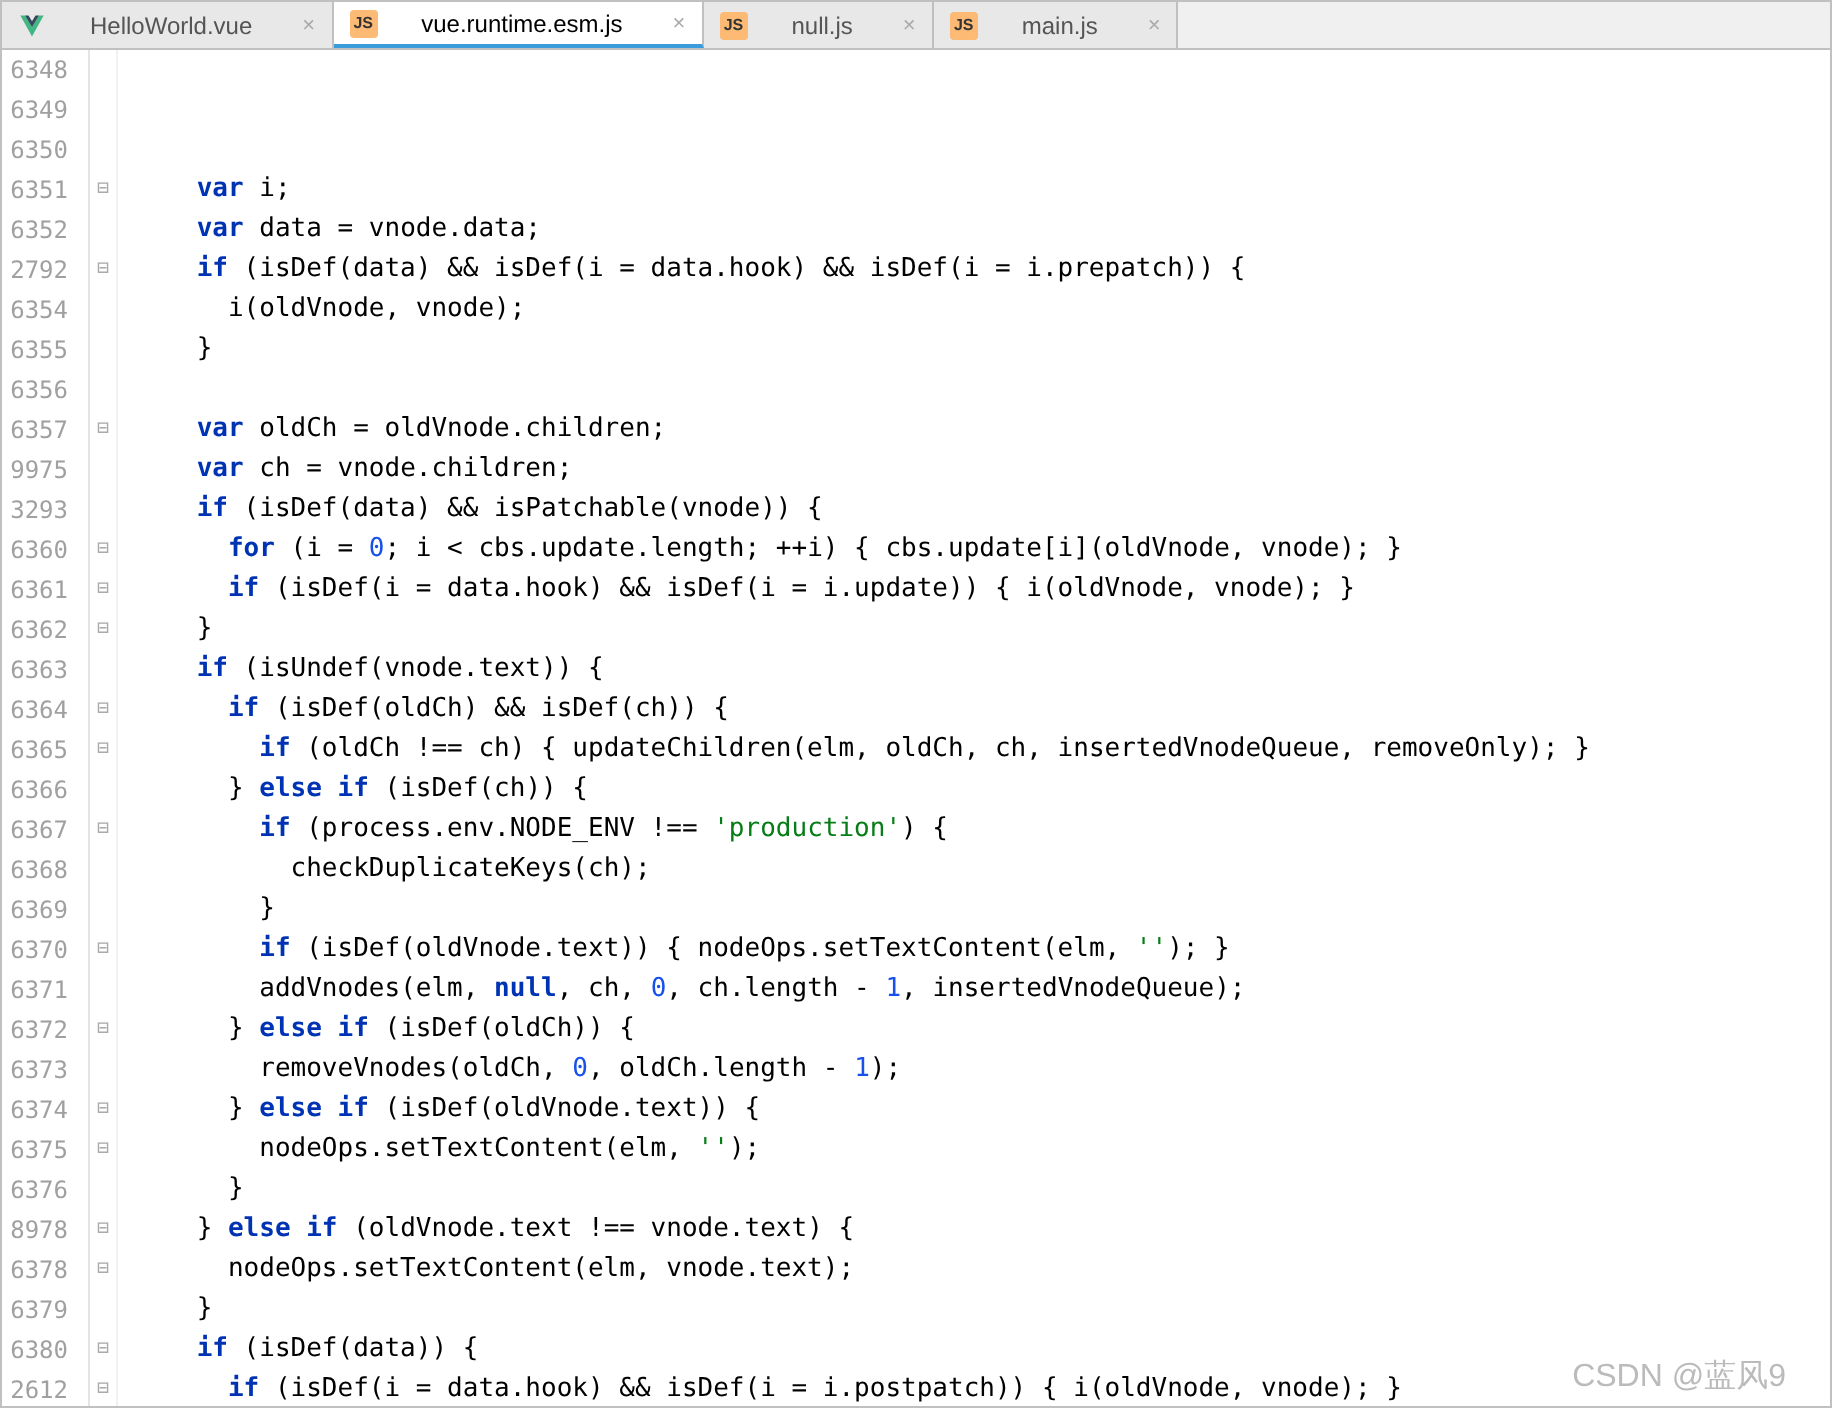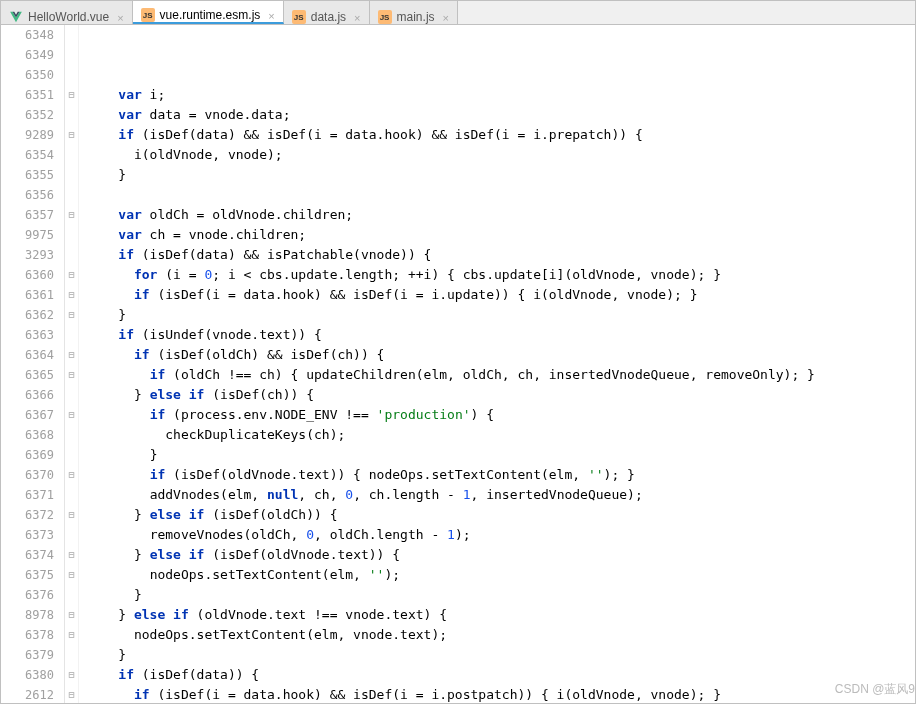--- a/index.html
+++ b/index.html
@@ -19,26 +19,26 @@
 }
 .tab-bar {
   display: flex;
   background: #f0f0f0;
   border-bottom: 1px solid #c0c0c0;
   height: 24px;
   align-items: stretch;
 }
 .tab {
   display: flex;
-  align-items: flex-end;
+  align-items: center;
   padding: 0 8px;
   border-right: 1px solid #c0c0c0;
   background: #e8e8e8;
   cursor: pointer;
-  gap: 5px;
+  gap: 22px;
   font-size: 12px;
   font-family: "Segoe UI", Arial, sans-serif;
   color: #555;
 }
 .tab.active {
   background: #fff;
   border-bottom: 2px solid #3b9cdc;
   color: #000;
 }
 .tab .icon { width: 14px; height: 14px; display: inline-flex; align-items: center; justify-content: center; }
@@ -61,21 +61,20 @@
 .gutter {
   background: #fff;
   color: #a0a0a0;
   text-align: right;
   padding: 0 10px 0 4px;
   font-size: 12px;
   line-height: 20px;
   user-select: none;
   border-right: 1px solid #e4e4e4;
   min-width: 44px;
-  margin-left: 20px;
 }
 .fold-column {
   width: 14px;
   background: #fff;
   border-right: 1px solid #f2f2f2;
   line-height: 20px;
   font-size: 10px;
   color: #aaa;
   text-align: center;
   user-select: none;
@@ -89,24 +88,24 @@
   font-size: 13px;
   position: relative;
 }
 .code-line { height: 20px; }
 .kw { color: #0033b3; font-weight: bold; }
 .num { color: #1750eb; }
 .str { color: #067d17; font-weight: normal; }
 .id { color: #000; }
 .watermark {
   position: absolute;
-  right: 0;
+  right: 22px;
   bottom: 4px;
   color: #bbb;
-  font-size: 12px;
+  font-size: 16px;
   font-family: Arial, sans-serif;
   pointer-events: none;
 }
 </style>
 </head>
 <body>
 
 <div class="editor-container">
 
   <div class="tab-bar" id="tab-bar">
@@ -120,38 +119,38 @@
         <span>HelloWorld.vue</span>
         <span class="close-x">×</span>
       </div>
       <div class="tab active">
         <span class="icon js-icon">JS</span>
         <span>vue.runtime.esm.js</span>
         <span class="close-x">×</span>
       </div>
       <div class="tab">
         <span class="icon js-icon">JS</span>
-        <span>data.js</span>
+        <span>null.js</span>
         <span class="close-x">×</span>
       </div>
       <div class="tab">
         <span class="icon js-icon">JS</span>
         <span>main.js</span>
         <span class="close-x">×</span>
       </div>
     </div>
 
   <div class="code-area">
     <div class="gutter" id="gutter">
         <div>6348</div>
         <div>6349</div>
         <div>6350</div>
         <div>6351</div>
         <div>6352</div>
-        <div>9289</div>
+        <div>2792</div>
         <div>6354</div>
         <div>6355</div>
         <div>6356</div>
         <div>6357</div>
         <div>9975</div>
         <div>3293</div>
         <div>6360</div>
         <div>6361</div>
         <div>6362</div>
         <div>6363</div>

